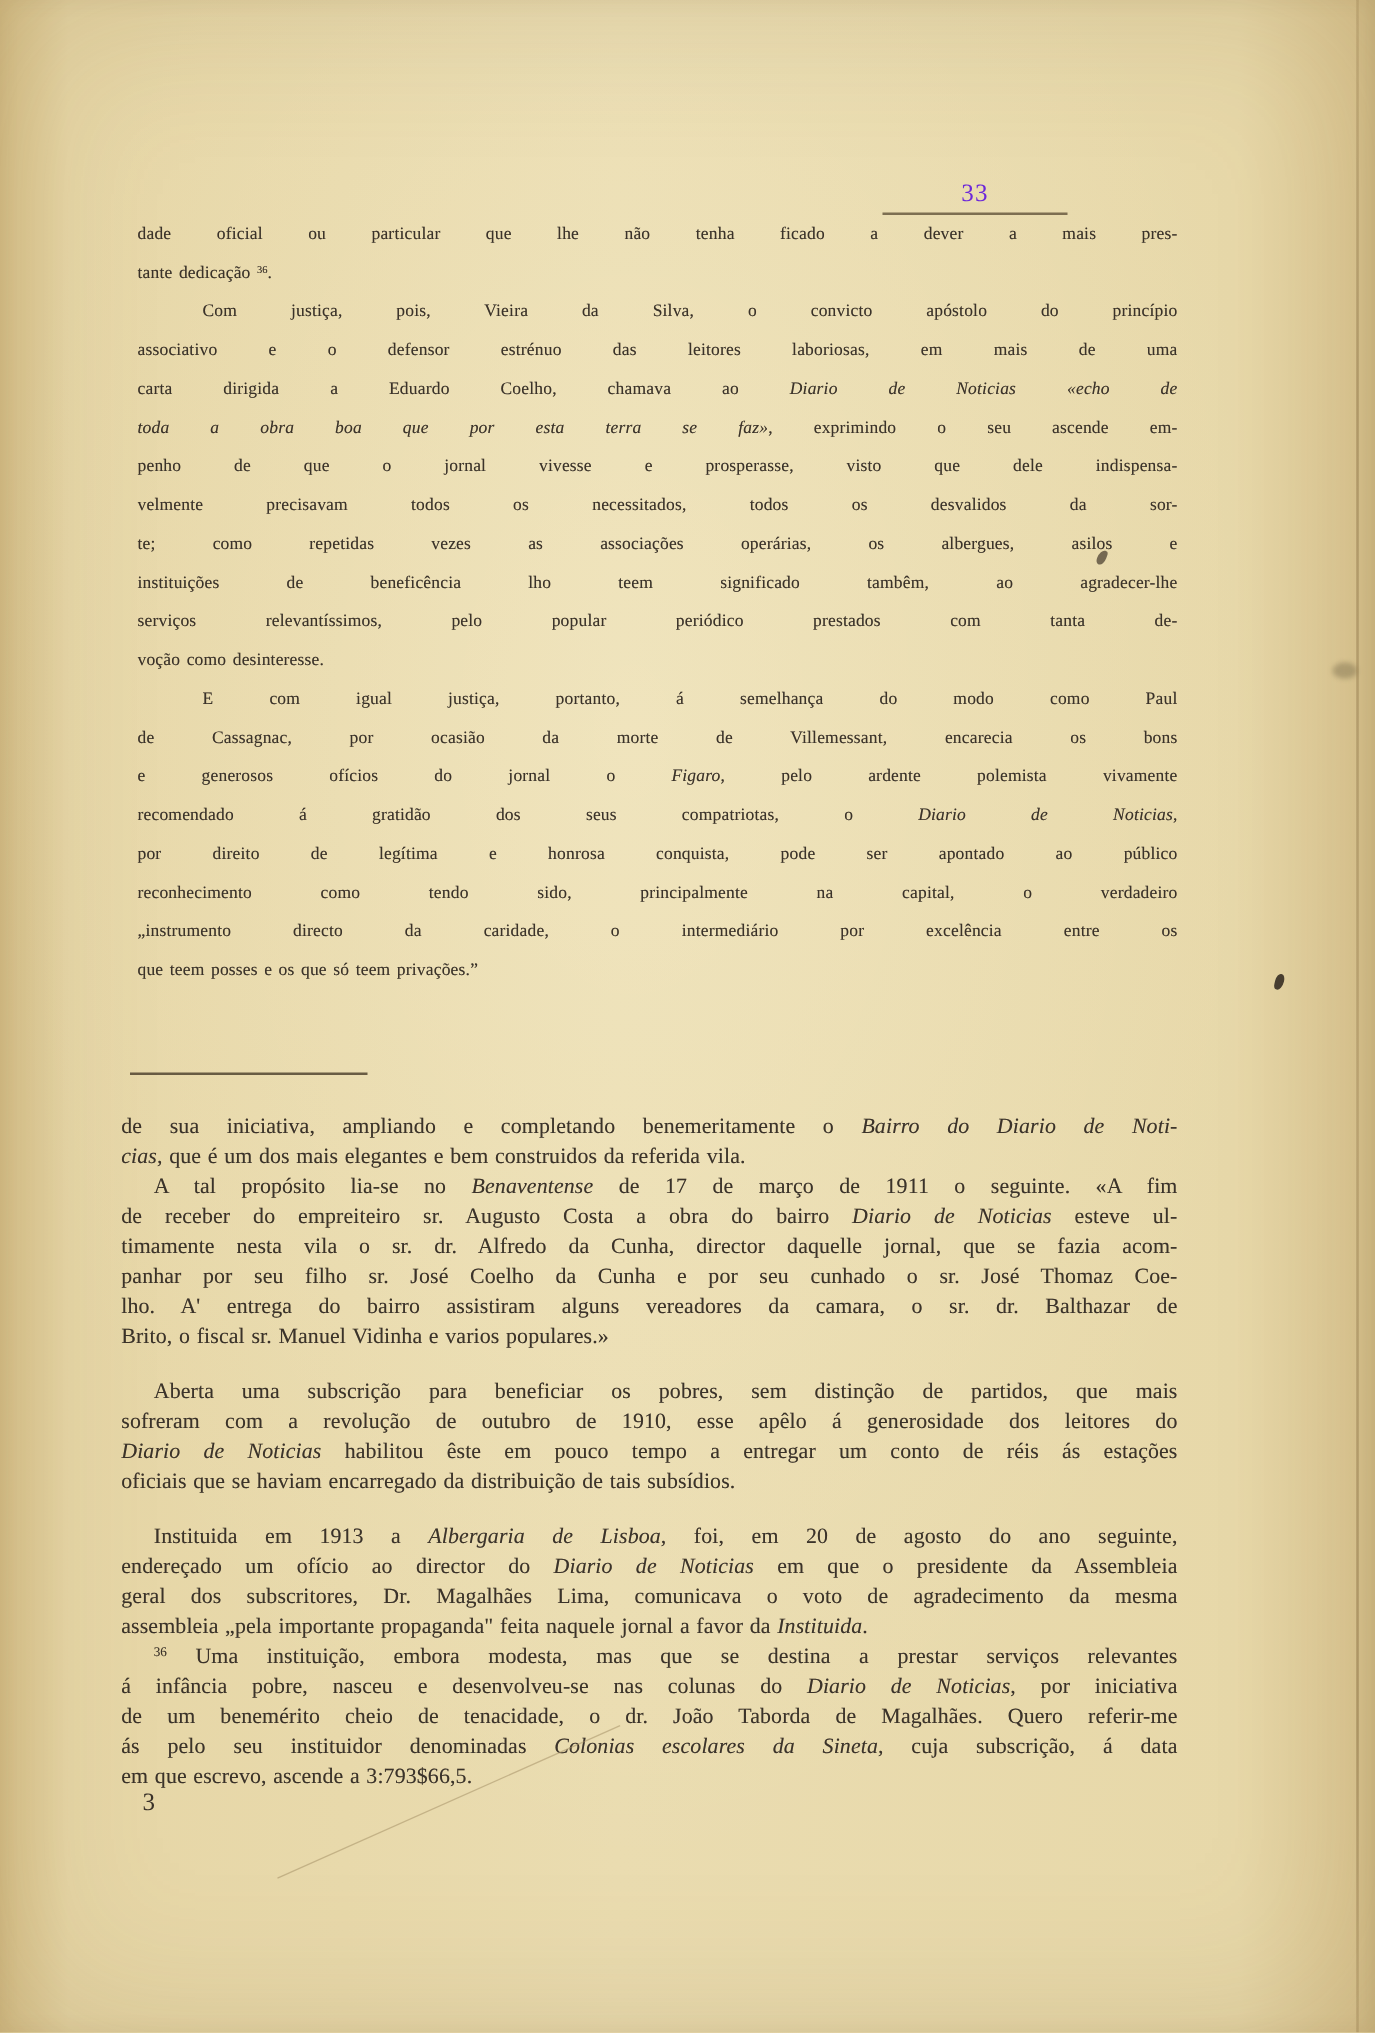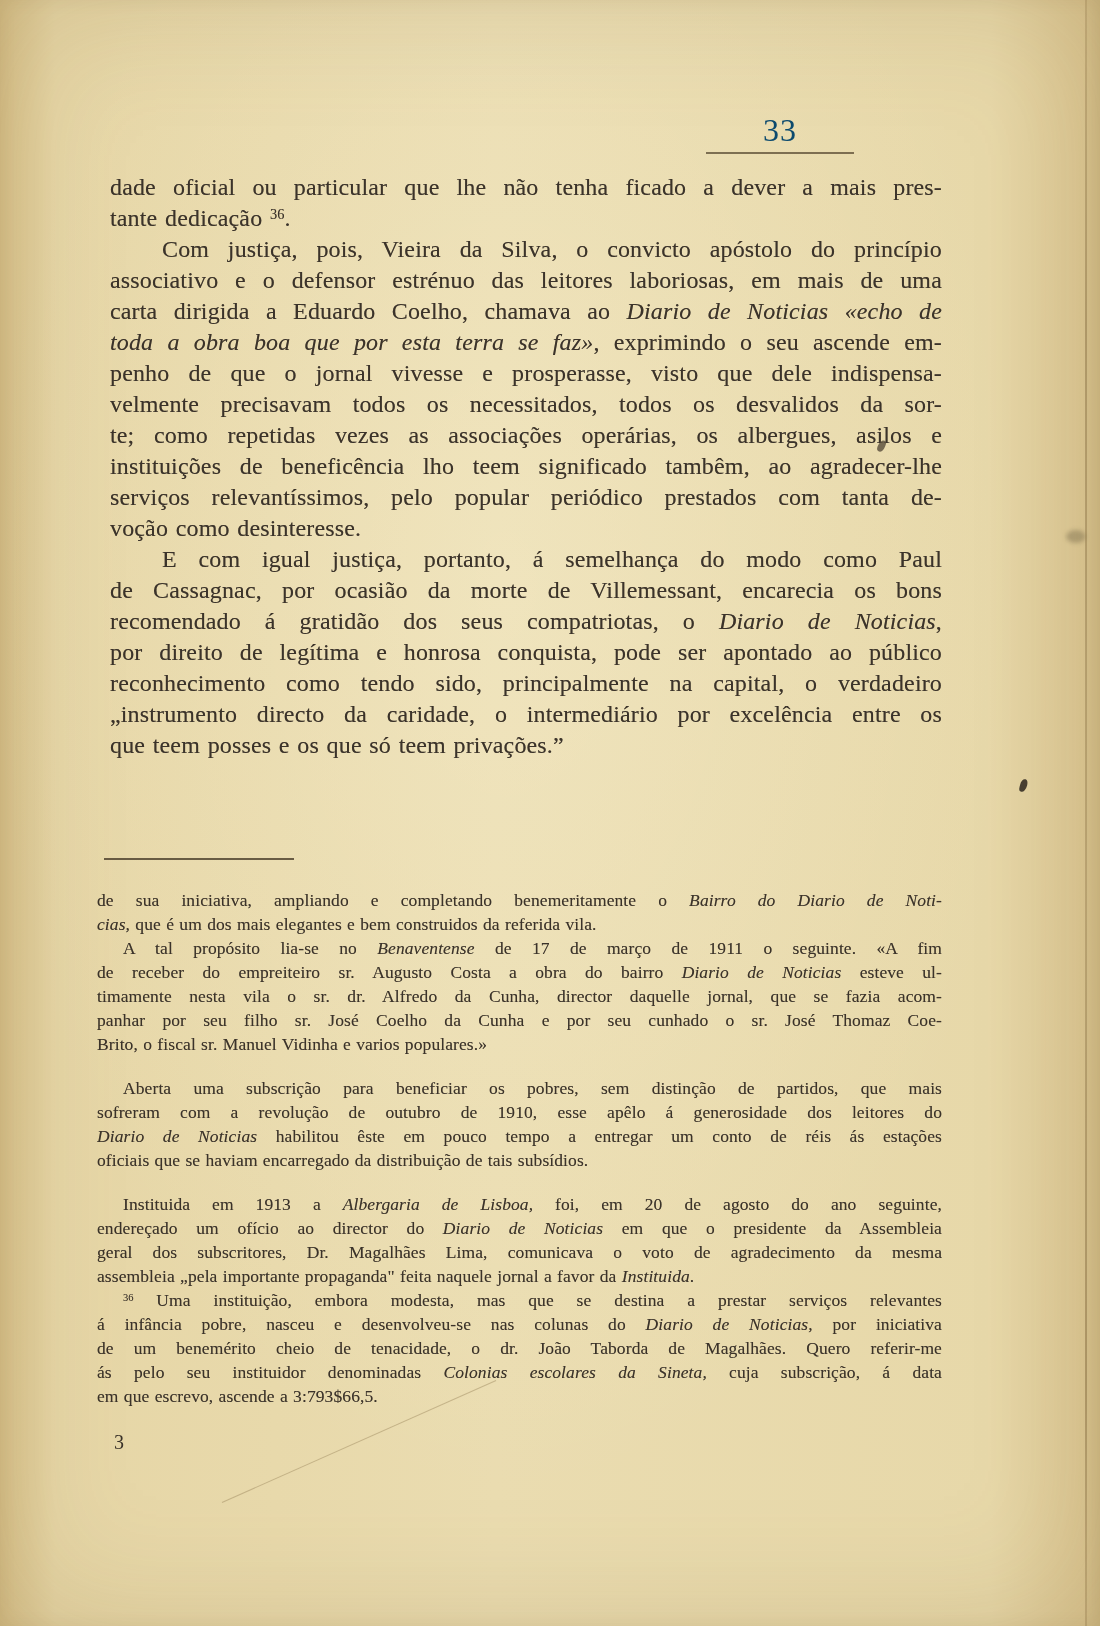--- a/index.html
+++ b/index.html
@@ -19,27 +19,27 @@
     content: "";
     position: absolute; inset: 0;
     box-shadow: inset 0 0 130px rgba(128,99,52,0.20), inset 0 0 16px rgba(128,99,52,0.10);
     pointer-events: none;
     z-index: 6;
   }
   .page { position: absolute; inset: 0; color: #3b332a; }
 
   
   .pagenum-block { position: absolute; left: 706px; top: 112px; width: 148px; text-align: center; }
-  .pagenum { font-size: 32px; letter-spacing: 1px; color: #0c4a6e; }
+  .pagenum { font-size: 20px; letter-spacing: 1px; color: #6d28d9; margin-top: 32px; }
   .pagenum-rule { margin-top: 3px; height: 2px; background: rgba(88,74,50,0.75); }
 
   
   .main {
     position: absolute; left: 110px; top: 172px; width: 832px;
-    font-size: 24px; line-height: 31px;
+    font-size: 14px; line-height: 31px;
     letter-spacing: 0.15px; word-spacing: 1.5px;
     text-shadow: 0 0 0.5px rgba(59,51,42,0.45);
   }
   .main .line { height: 31px; }
   .main .indent { padding-left: 52px; }
 
   
   .footnotes {
     position: absolute; left: 97px; top: 888px; width: 845px;
     font-size: 17.5px; line-height: 24px;
@@ -122,20 +122,21 @@
         <div class="line"><span>penho de que o jornal vivesse e prosperasse, visto que dele indispensa-</span></div>
         <div class="line"><span>velmente precisavam todos os necessitados, todos os desvalidos da sor-</span></div>
         <div class="line"><span>te; como repetidas vezes as associações operárias, os albergues, asilos e</span></div>
         <div class="line"><span>instituições de beneficência lho teem significado tambêm, ao agradecer-lhe</span></div>
         <div class="line"><span>serviços relevantíssimos, pelo popular periódico prestados com tanta de-</span></div>
         <div class="line last"><span>voção como desinteresse.</span></div>
       </div>
       <div class="para">
         <div class="line indent"><span>E com igual justiça, portanto, á semelhança do modo como Paul</span></div>
         <div class="line"><span>de Cassagnac, por ocasião da morte de Villemessant, encarecia os bons</span></div>
+        <div class="line"><span>e generosos ofícios do jornal o </span><span class="it">Figaro</span><span>, pelo ardente polemista vivamente</span></div>
         <div class="line"><span>recomendado á gratidão dos seus compatriotas, o </span><span class="it">Diario de Noticias</span><span>,</span></div>
         <div class="line"><span>por direito de legítima e honrosa conquista, pode ser apontado ao público</span></div>
         <div class="line"><span>reconhecimento como tendo sido, principalmente na capital, o verdadeiro</span></div>
         <div class="line"><span>„instrumento directo da caridade, o intermediário por excelência entre os</span></div>
         <div class="line last"><span>que teem posses e os que só teem privações.”</span></div>
       </div>
     </div>
 
   <div class="footnote-divider"></div>
 
@@ -143,20 +144,21 @@
       <div class="fgroup">
         <div class="para">
           <div class="line"><span>de sua iniciativa, ampliando e completando benemeritamente o </span><span class="it">Bairro do Diario de Noti-</span></div>
           <div class="line last"><span class="it">cias,</span><span> que é um dos mais elegantes e bem construidos da referida vila.</span></div>
         </div>
         <div class="para">
           <div class="line indent"><span>A tal propósito lia-se no </span><span class="it">Benaventense</span><span> de 17 de março de 1911 o seguinte. «A fim</span></div>
           <div class="line"><span>de receber do empreiteiro sr. Augusto Costa a obra do bairro </span><span class="it">Diario de Noticias</span><span> esteve ul-</span></div>
           <div class="line"><span>timamente nesta vila o sr. dr. Alfredo da Cunha, director daquelle jornal, que se fazia acom-</span></div>
           <div class="line"><span>panhar por seu filho sr. José Coelho da Cunha e por seu cunhado o sr. José Thomaz Coe-</span></div>
+          <div class="line"><span>lho. A' entrega do bairro assistiram alguns vereadores da camara, o sr. dr. Balthazar de</span></div>
           <div class="line last"><span>Brito, o fiscal sr. Manuel Vidinha e varios populares.»</span></div>
         </div>
       </div>
       <div class="fgroup">
         <div class="para">
           <div class="line indent"><span>Aberta uma subscrição para beneficiar os pobres, sem distinção de partidos, que mais</span></div>
           <div class="line"><span>sofreram com a revolução de outubro de 1910, esse apêlo á generosidade dos leitores do</span></div>
           <div class="line"><span class="it">Diario de Noticias</span><span> habilitou êste em pouco tempo a entregar um conto de réis ás estações</span></div>
           <div class="line last"><span>oficiais que se haviam encarregado da distribuição de tais subsídios.</span></div>
         </div>

